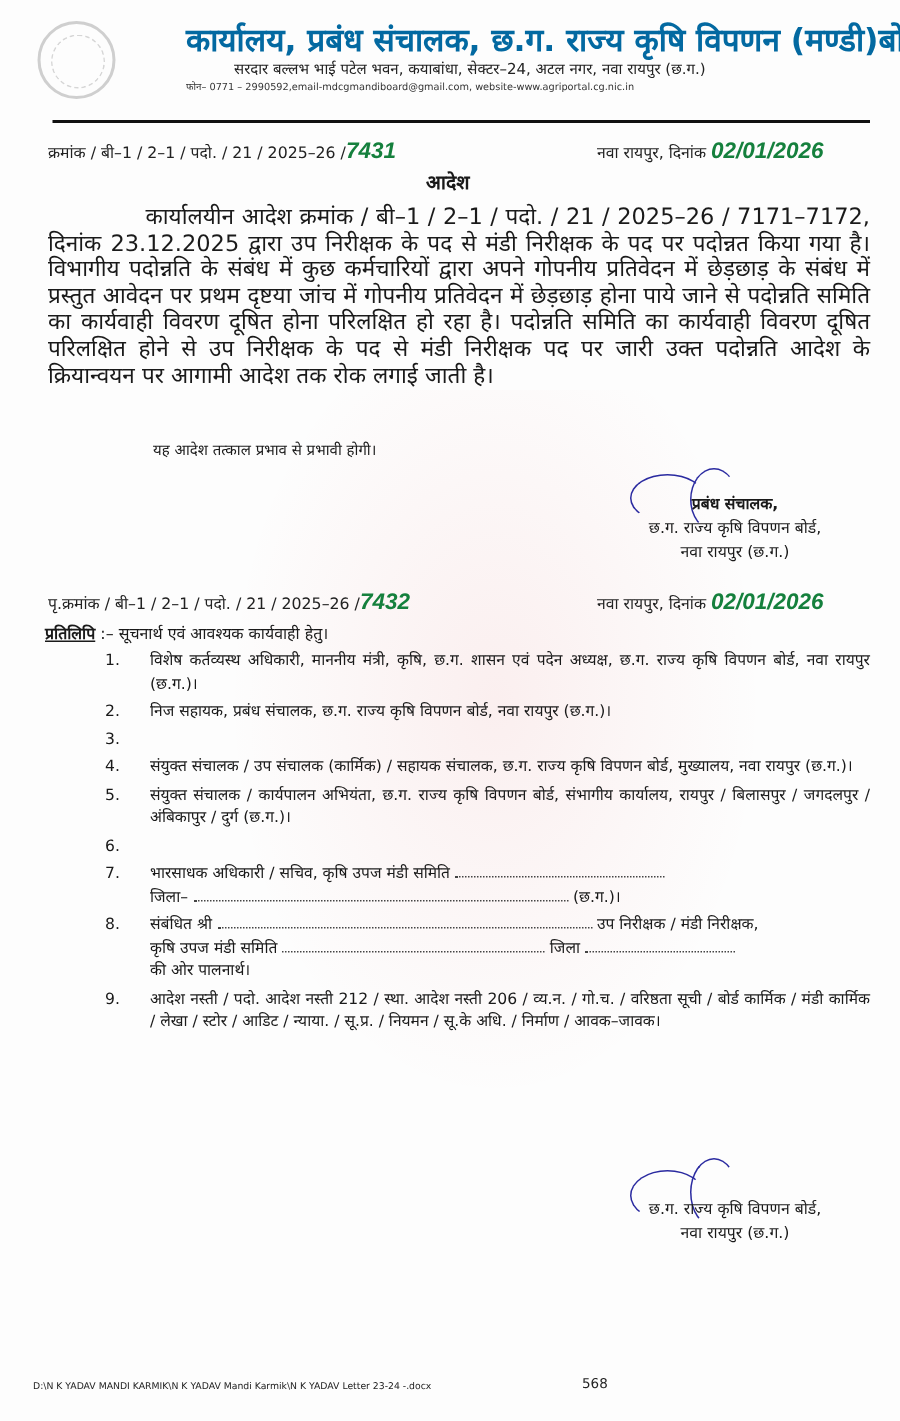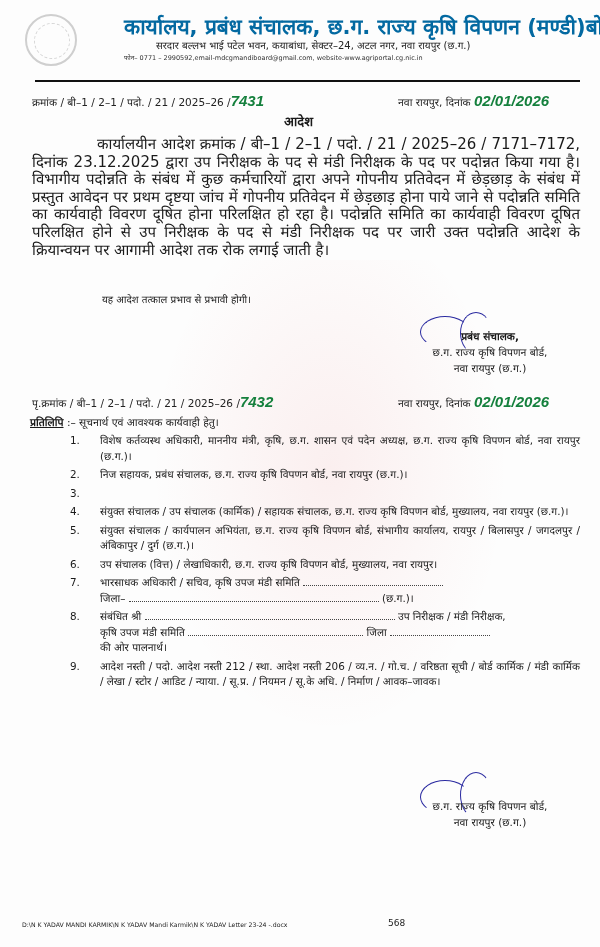--- a/index.html
+++ b/index.html
@@ -95,21 +95,20 @@
   <div class="li">
       <span class="num">4.</span>
       <span class="txt">संयुक्त संचालक / उप संचालक (कार्मिक) / सहायक संचालक, छ.ग. राज्य कृषि विपणन बोर्ड, मुख्यालय, नवा रायपुर (छ.ग.)।</span>
     </div>
   <div class="li">
       <span class="num">5.</span>
       <span class="txt">संयुक्त संचालक / कार्यपालन अभियंता, छ.ग. राज्य कृषि विपणन बोर्ड, संभागीय कार्यालय, रायपुर / बिलासपुर / जगदलपुर / अंबिकापुर / दुर्ग (छ.ग.)।</span>
     </div>
   <div class="li">
       <span class="num">6.</span>
-      <span class="txt">उप संचालक (वित्त) / लेखाधिकारी, छ.ग. राज्य कृषि विपणन बोर्ड, मुख्यालय, नवा रायपुर।</span>
     </div>
   <div class="li">
     <span class="num">7.</span>
     <span class="txt">
       <span>भारसाधक अधिकारी / सचिव, कृषि उपज मंडी समिति</span> <span class="dots" style="width:140px;"></span><br>
       <span>जिला–</span> <span class="dots" style="width:250px;"></span> <span>(छ.ग.)।</span>
     </span>
   </div>
   <div class="li">
     <span class="num">8.</span>

